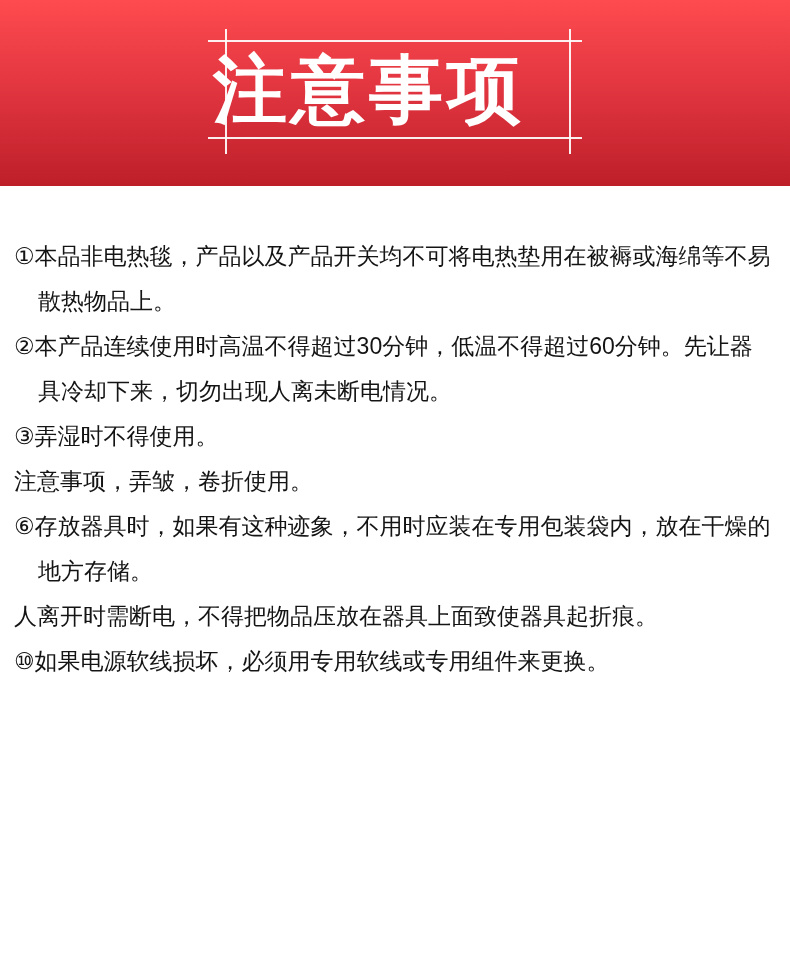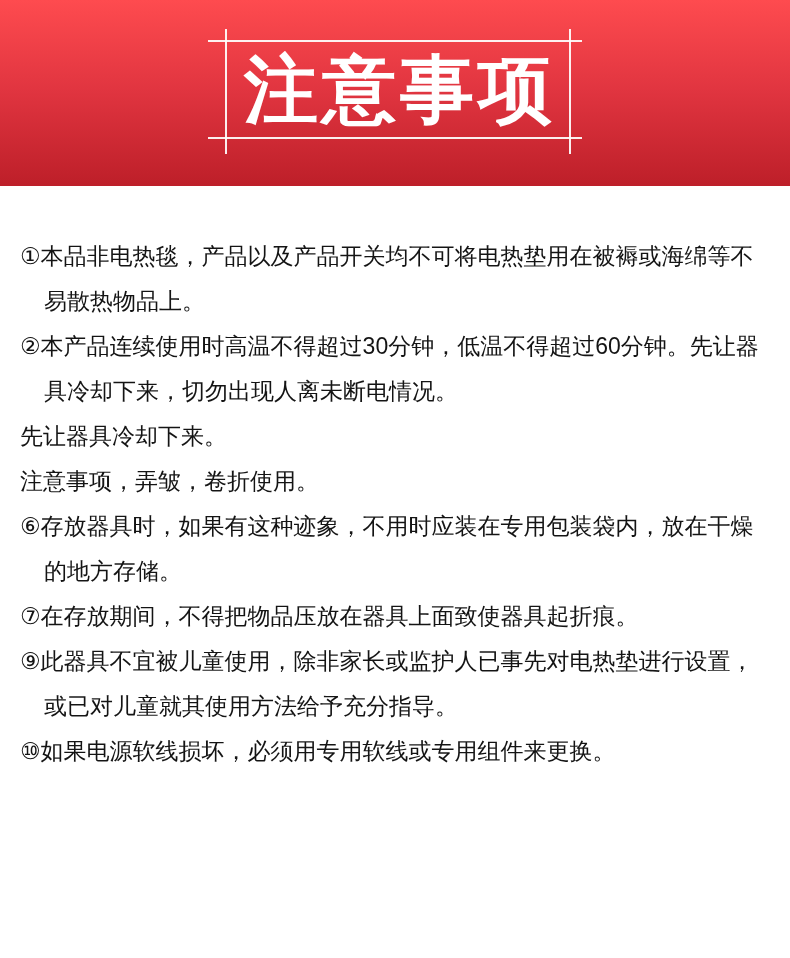--- a/index.html
+++ b/index.html
@@ -39,42 +39,41 @@
   .frame-line.v {
     top: 29px;
     height: 125px;
     width: 2px;
   }
   .frame-line.v.left  { left: 225px; }
   .frame-line.v.right { left: 569px; }
 
   .banner-title-box {
     position: absolute;
-    left: 225px;
+    left: 211px;
     top: 40px;
     width: 346px;
     height: 99px;
     display: flex;
     align-items: center;
-    justify-content: center;
   }
   .banner-title {
     margin: 0;
     color: #ffffff;
     font-size: 74px;
     font-weight: 700;
     letter-spacing: 4px;
     white-space: nowrap;
     line-height: 1;
     transform: translateX(2px);
   }
 
   
   .notes {
-    padding: 48px 16px 0 20px;
+    padding: 48px 16px 0 14px;
     background: #ffffff;
   }
   .note {
     margin: 0;
     font-size: 23px;
     line-height: 45px;
     color: #141414;
     letter-spacing: 0;
     
     padding-left: 24px;
@@ -91,19 +90,18 @@
   <span class="frame-line v left"></span>
   <span class="frame-line v right"></span>
   <div class="banner-title-box">
     <h1 class="banner-title">注意事项</h1>
   </div>
 </header>
 
 <main class="notes">
   <p class="note">①本品非电热毯，产品以及产品开关均不可将电热垫用在被褥或海绵等不易散热物品上。</p>
   <p class="note">②本产品连续使用时高温不得超过30分钟，低温不得超过60分钟。先让器具冷却下来，切勿出现人离未断电情况。</p>
-  <p class="note">先让器具冷却下来。</p>
+  <p class="note">③弄湿时不得使用。</p>
   <p class="note">注意事项，弄皱，卷折使用。</p>
   <p class="note">⑥存放器具时，如果有这种迹象，不用时应装在专用包装袋内，放在干燥的地方存储。</p>
-  <p class="note">⑦在存放期间，不得把物品压放在器具上面致使器具起折痕。</p>
-  <p class="note">⑨此器具不宜被儿童使用，除非家长或监护人已事先对电热垫进行设置，或已对儿童就其使用方法给予充分指导。</p>
+  <p class="note">人离开时需断电，不得把物品压放在器具上面致使器具起折痕。</p>
   <p class="note">⑩如果电源软线损坏，必须用专用软线或专用组件来更换。</p>
 </main>
 
 </body></html>

